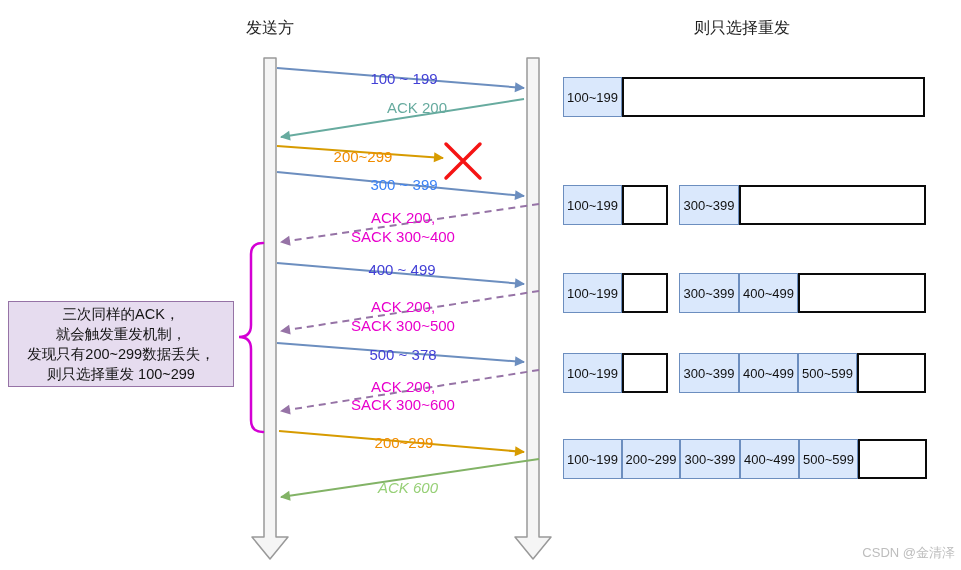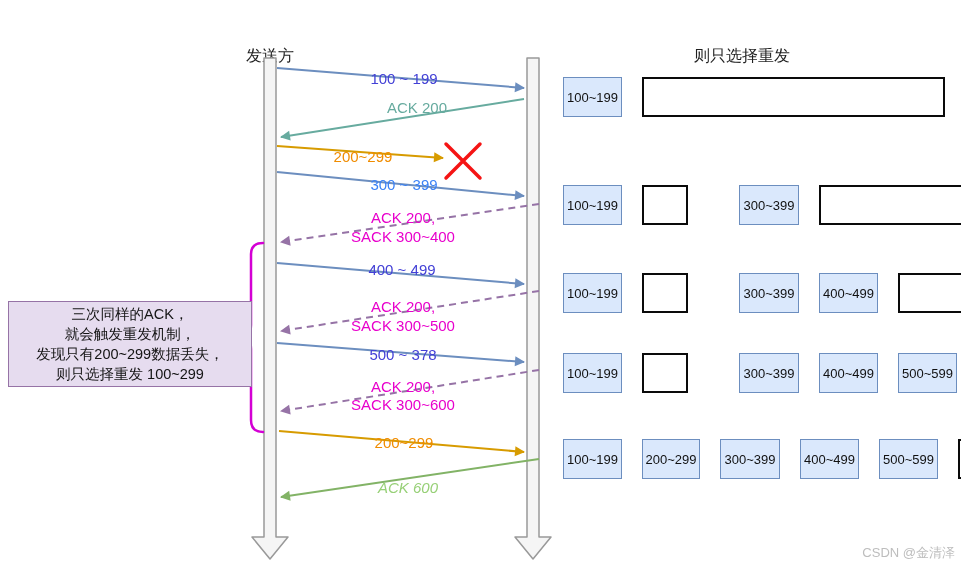--- a/index.html
+++ b/index.html
@@ -1,29 +1,29 @@
 <!DOCTYPE html>
 <html><head>
 <meta charset="utf-8">
 <style>
   html,body{margin:0;padding:0;background:#ffffff;}
   .stage{position:relative;width:961px;height:570px;background:#ffffff;overflow:hidden;
          font-family:"Liberation Sans","DejaVu Sans",sans-serif;}
   .col-header{position:absolute;top:18px;width:130px;margin-left:-65px;text-align:center;
-              font-size:16px;color:#1f1f1f;margin-top:28px;}
+              font-size:16px;color:#1f1f1f;}
   .hdr-sender{left:270px;}
   .hdr-receiver{left:533px;}
   .hdr-buffer{left:742px;}
   svg.overlay{position:absolute;left:0;top:0;width:961px;height:570px;}
   .arrow-label{position:absolute;transform:translate(-50%,-50%);font-size:15px;
                white-space:nowrap;line-height:1;}
-  .note-box{position:absolute;left:8px;top:301px;width:244px;height:86px;box-sizing:border-box;
+  .note-box{position:absolute;left:8px;top:301px;width:226px;height:86px;box-sizing:border-box;
             background:#e6dcef;border:1px solid #9673a6;display:flex;flex-direction:column;
             justify-content:center;text-align:center;font-size:14.5px;line-height:20px;color:#141414;}
-  .buf-row{position:absolute;left:563px;height:40px;display:flex;align-items:stretch;gap:20px;}
+  .buf-row{position:absolute;left:563px;height:40px;display:flex;align-items:stretch;}
   .buf-cell{box-sizing:border-box;display:flex;align-items:center;justify-content:center;
             font-size:13px;color:#111111;flex:none;}
   .buf-cell.filled{background:#dae8fc;border:1.5px solid #6c8ebf;}
   .buf-cell.empty{background:#ffffff;border:2px solid #0a0a0a;}
   .buf-cell.gap{background:transparent;border:none;}
   .watermark{position:absolute;right:6px;bottom:8px;font-size:13px;color:#bdbdbd;}
 </style>
 </head>
 <body>
 

